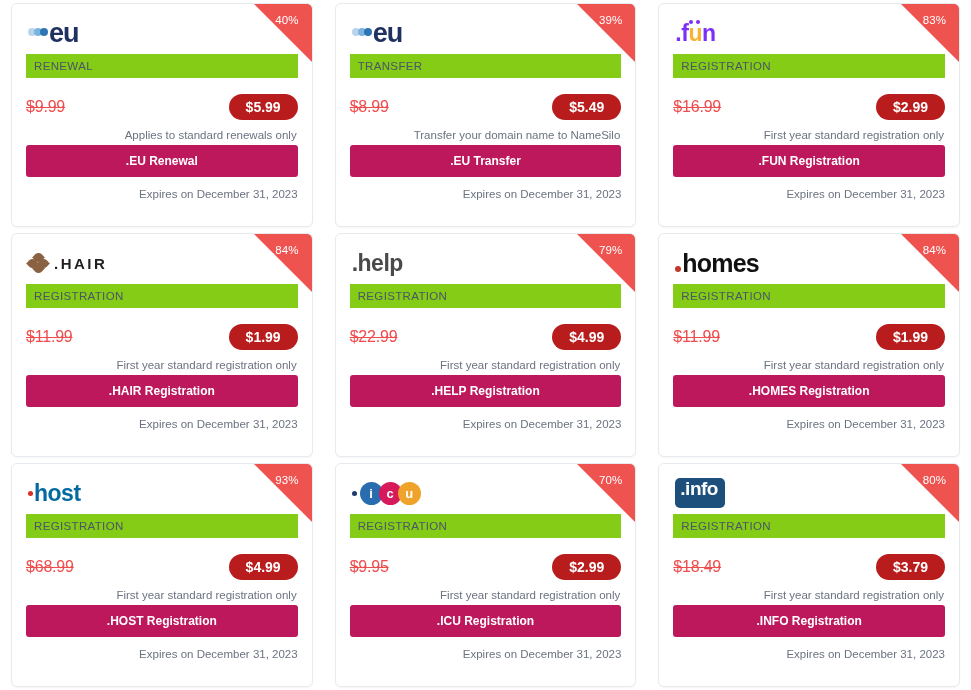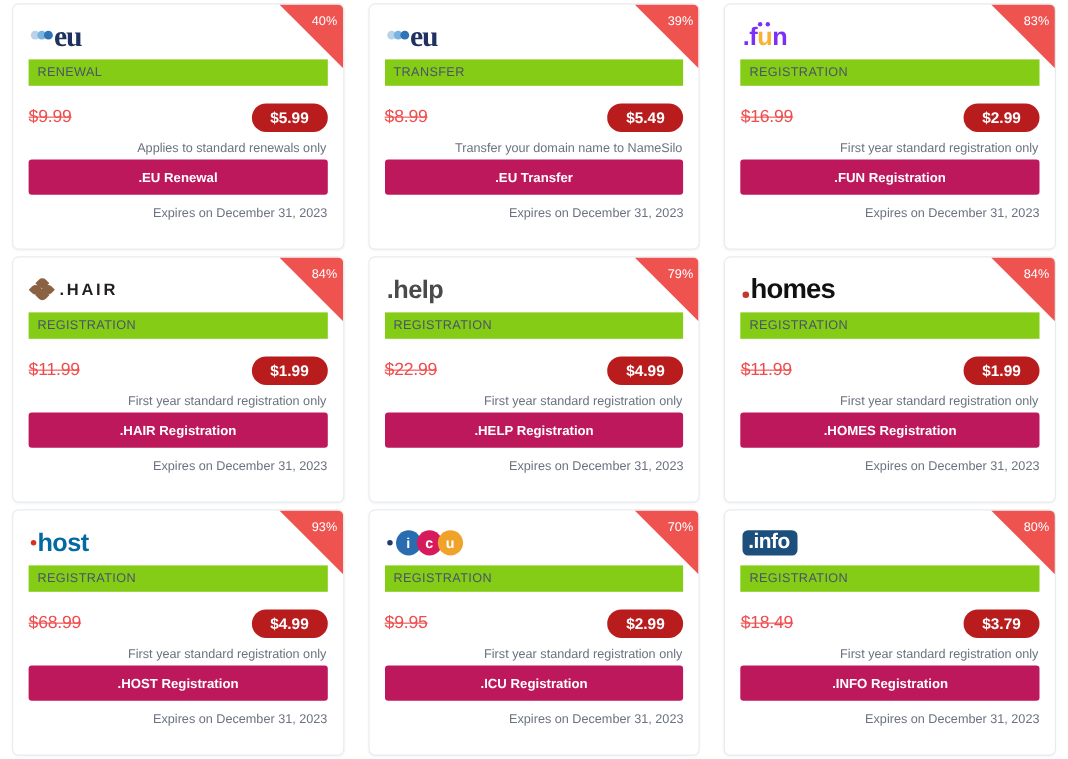--- a/index.html
+++ b/index.html
@@ -37,41 +37,41 @@
   .ribbon {
     position: absolute;
     top: 0; right: 0;
     width: 0; height: 0;
     border-top: 58px solid #ef5350;
     border-left: 58px solid transparent;
     z-index: 3;
   }
   .ribbon-text {
     position: absolute;
-    top: 10px; right: 5px;
+    top: 10px; right: 13px;
     color: #ffffff;
     font-size: 11.5px;
     font-weight: 400;
     z-index: 4;
     letter-spacing: .1px;
   }
   
   .logo-row {
     height: 38px;
     display: flex;
     align-items: center;
     padding-left: 2px;
   }
   .logo {
     display: flex;
     align-items: center;
     line-height: 1;
   }
   
-  .logo-eu { font-size: 27px; font-weight: 700; color: #1f3160; letter-spacing: -1px; font-family: Liberation Serif, serif; }
+  .logo-eu { font-size: 27px; font-weight: 700; color: #1f3160; letter-spacing: -1px; }
   .eu-dots { display:inline-flex; align-items:flex-end; margin-right:1px; margin-bottom:2px;}
   .eu-dots i { display:block; width:8px; height:8px; border-radius:50%; }
   .eu-dots i:nth-child(1){ background:#b9d4ea; }
   .eu-dots i:nth-child(2){ background:#79b4e0; margin-left:-2px; }
   .eu-dots i:nth-child(3){ background:#2f74b5; margin-left:-2px; }
   
   .logo-fun { font-size: 23px; font-weight: 700; letter-spacing: -.5px; position: relative; }
   .logo-fun .p { color:#7b2ff7; }
   .logo-fun .y { color:#f9b233; position:relative; }
   .fun-eyes { position:absolute; top:-2px; left:1px; display:flex; gap:3px; }
@@ -96,21 +96,21 @@
   
   .logo-icu { display:flex; align-items:center; }
   .icu-dot { width:5px; height:5px; border-radius:50%; background:#1f3a6e; margin-right:3px; }
   .icu-c { width:23px; height:23px; border-radius:50%; display:flex; align-items:center; justify-content:center;
            color:#ffffff; font-size:13px; font-weight:700; margin-left:-4px; }
   .icu-c.b { background:#2a6cb0; margin-left:0; }
   .icu-c.r { background:#d61a5c; }
   .icu-c.o { background:#f0a32a; }
   
   .logo-info { background:#1c4f7c; color:#ffffff; font-size:19px; font-weight:700;
-               border-radius:5px; padding:1px 7px 3px 5px; letter-spacing:-.5px; }
+               border-radius:5px; padding:1px 7px 10px 5px; letter-spacing:-.5px; }
   
   .type-bar {
     background: #84cc16;
     color: #4a5568;
     font-size: 11.5px;
     letter-spacing: .35px;
     padding: 6px 8px;
     margin-top: 2px;
     position: relative;
     z-index: 1;

